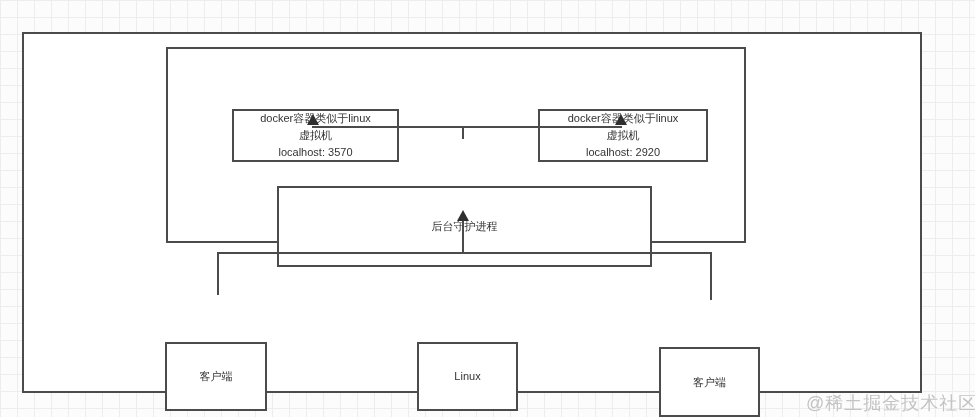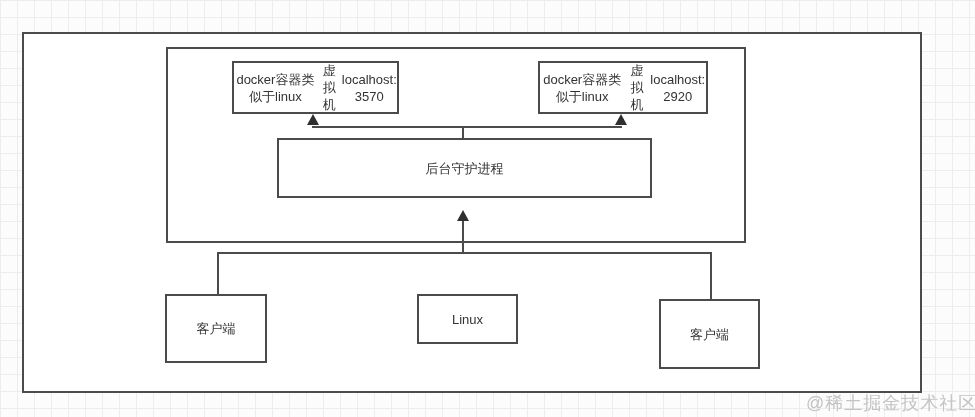--- a/index.html
+++ b/index.html
@@ -23,26 +23,28 @@
     border: 2px solid #4b4b4b;
     background: #ffffff;
     box-sizing: border-box;
   }
   .node {
     position: absolute;
     border: 2px solid #4b4b4b;
     background: #ffffff;
     box-sizing: border-box;
     display: flex;
+    flex-direction: column;
     align-items: center;
     justify-content: center;
     text-align: center;
     color: #333333;
-    font-size: 13px;
+    font-size: 11px;
     line-height: 17px;
+    margin-top: 48px;
   }
   .line {
     position: absolute;
     background: #4b4b4b;
   }
   .arrow-up {
     position: absolute;
     width: 0;
     height: 0;
     border-left: 6px solid transparent;
@@ -73,40 +75,40 @@
     <span>虚拟机</span>
     <span>localhost: 3570</span>
   </div>
 
   <div class="node" style="left:538px; top:61px; width:170px; height:53px;">
     <span>docker容器类似于linux</span>
     <span>虚拟机</span>
     <span>localhost: 2920</span>
   </div>
 
-  <div class="node" style="left:277px; top:138px; width:375px; height:60px;">
+  <div class="node" style="left:277px; top:138px; width:375px; height:81px;">
     <span>后台守护进程</span>
   </div>
 
   <div class="line" style="left:462px; top:126px; width:2px; height:13px;"></div>
   <div class="line" style="left:312px; top:126px; width:310px; height:2px;"></div>
   <div class="arrow-up" style="left:307px; top:114px;"></div>
   <div class="arrow-up" style="left:615px; top:114px;"></div>
 
   <div class="line" style="left:217px; top:252px; width:495px; height:2px;"></div>
   <div class="line" style="left:217px; top:252px; width:2px; height:43px;"></div>
   <div class="line" style="left:710px; top:252px; width:2px; height:48px;"></div>
   <div class="line" style="left:462px; top:219px; width:2px; height:35px;"></div>
   <div class="arrow-up" style="left:457px; top:210px;"></div>
 
   <div class="node" style="left:165px; top:294px; width:102px; height:69px;">
     <span>客户端</span>
   </div>
 
-  <div class="node" style="left:417px; top:294px; width:101px; height:50px;">
+  <div class="node" style="left:417px; top:294px; width:101px; height:69px;">
     <span>Linux</span>
   </div>
 
   <div class="node" style="left:659px; top:299px; width:101px; height:70px;">
     <span>客户端</span>
   </div>
 
   <div class="watermark">@稀土掘金技术社区</div>
 
 </div>

